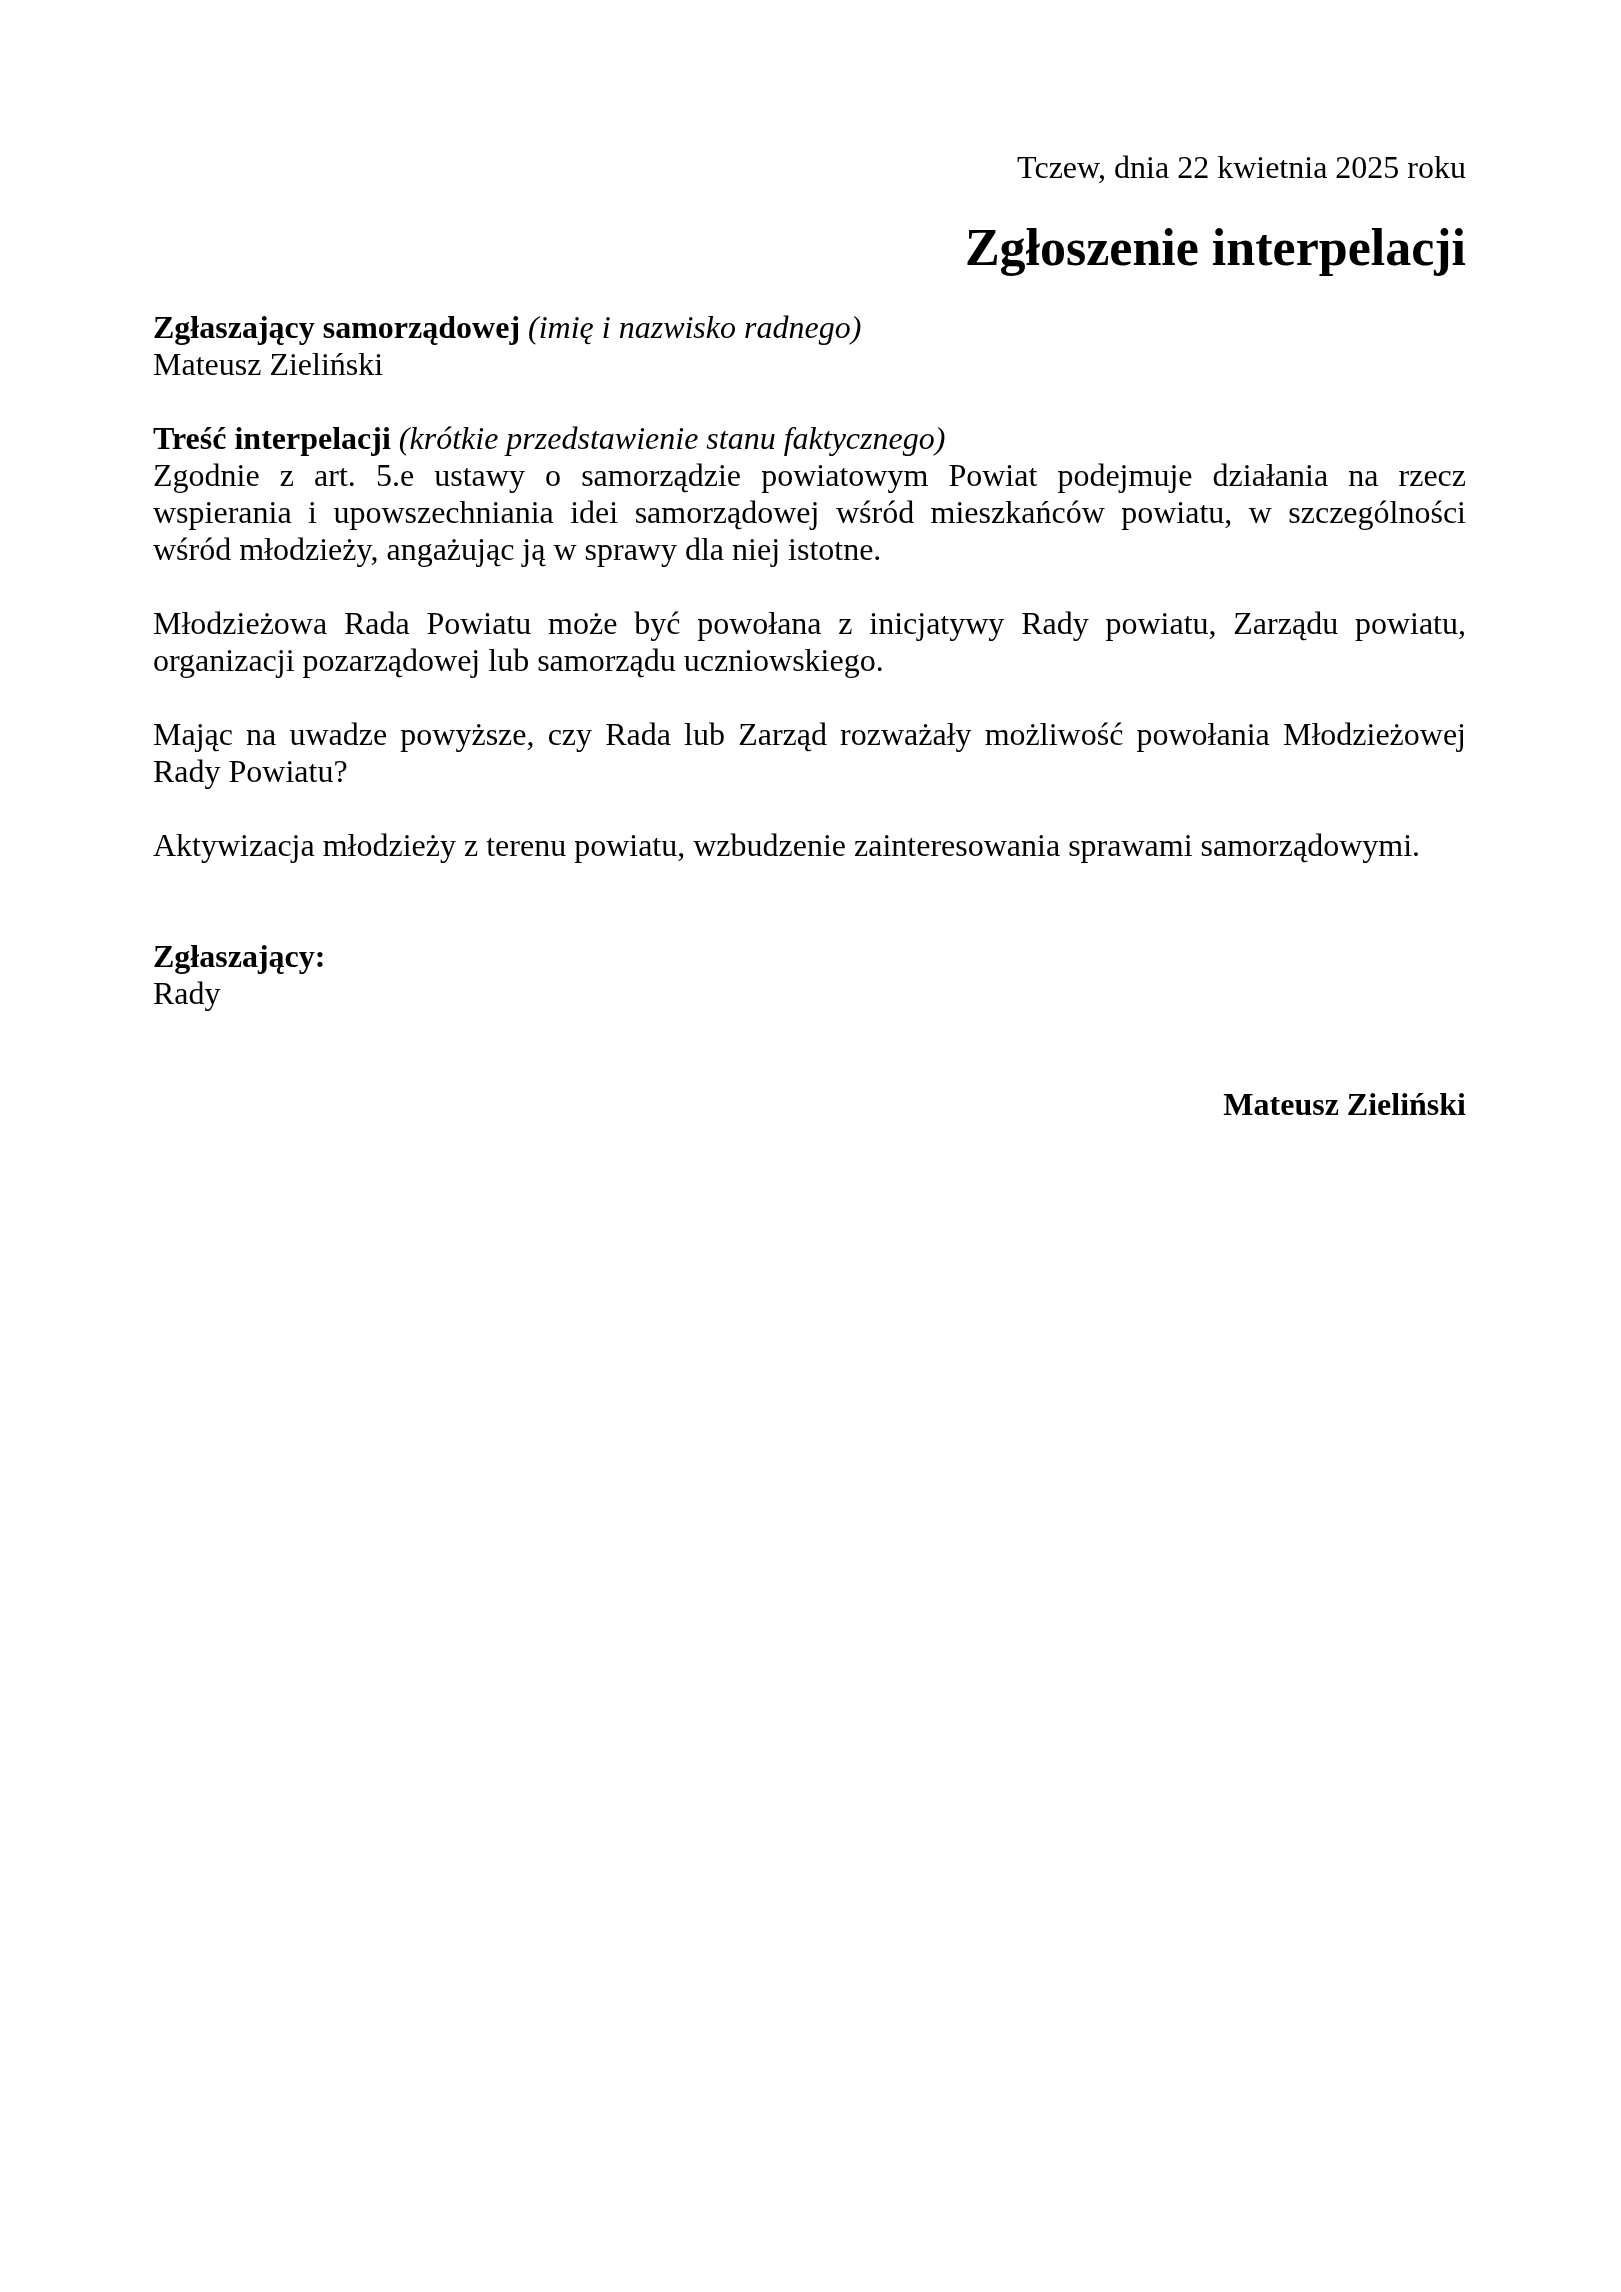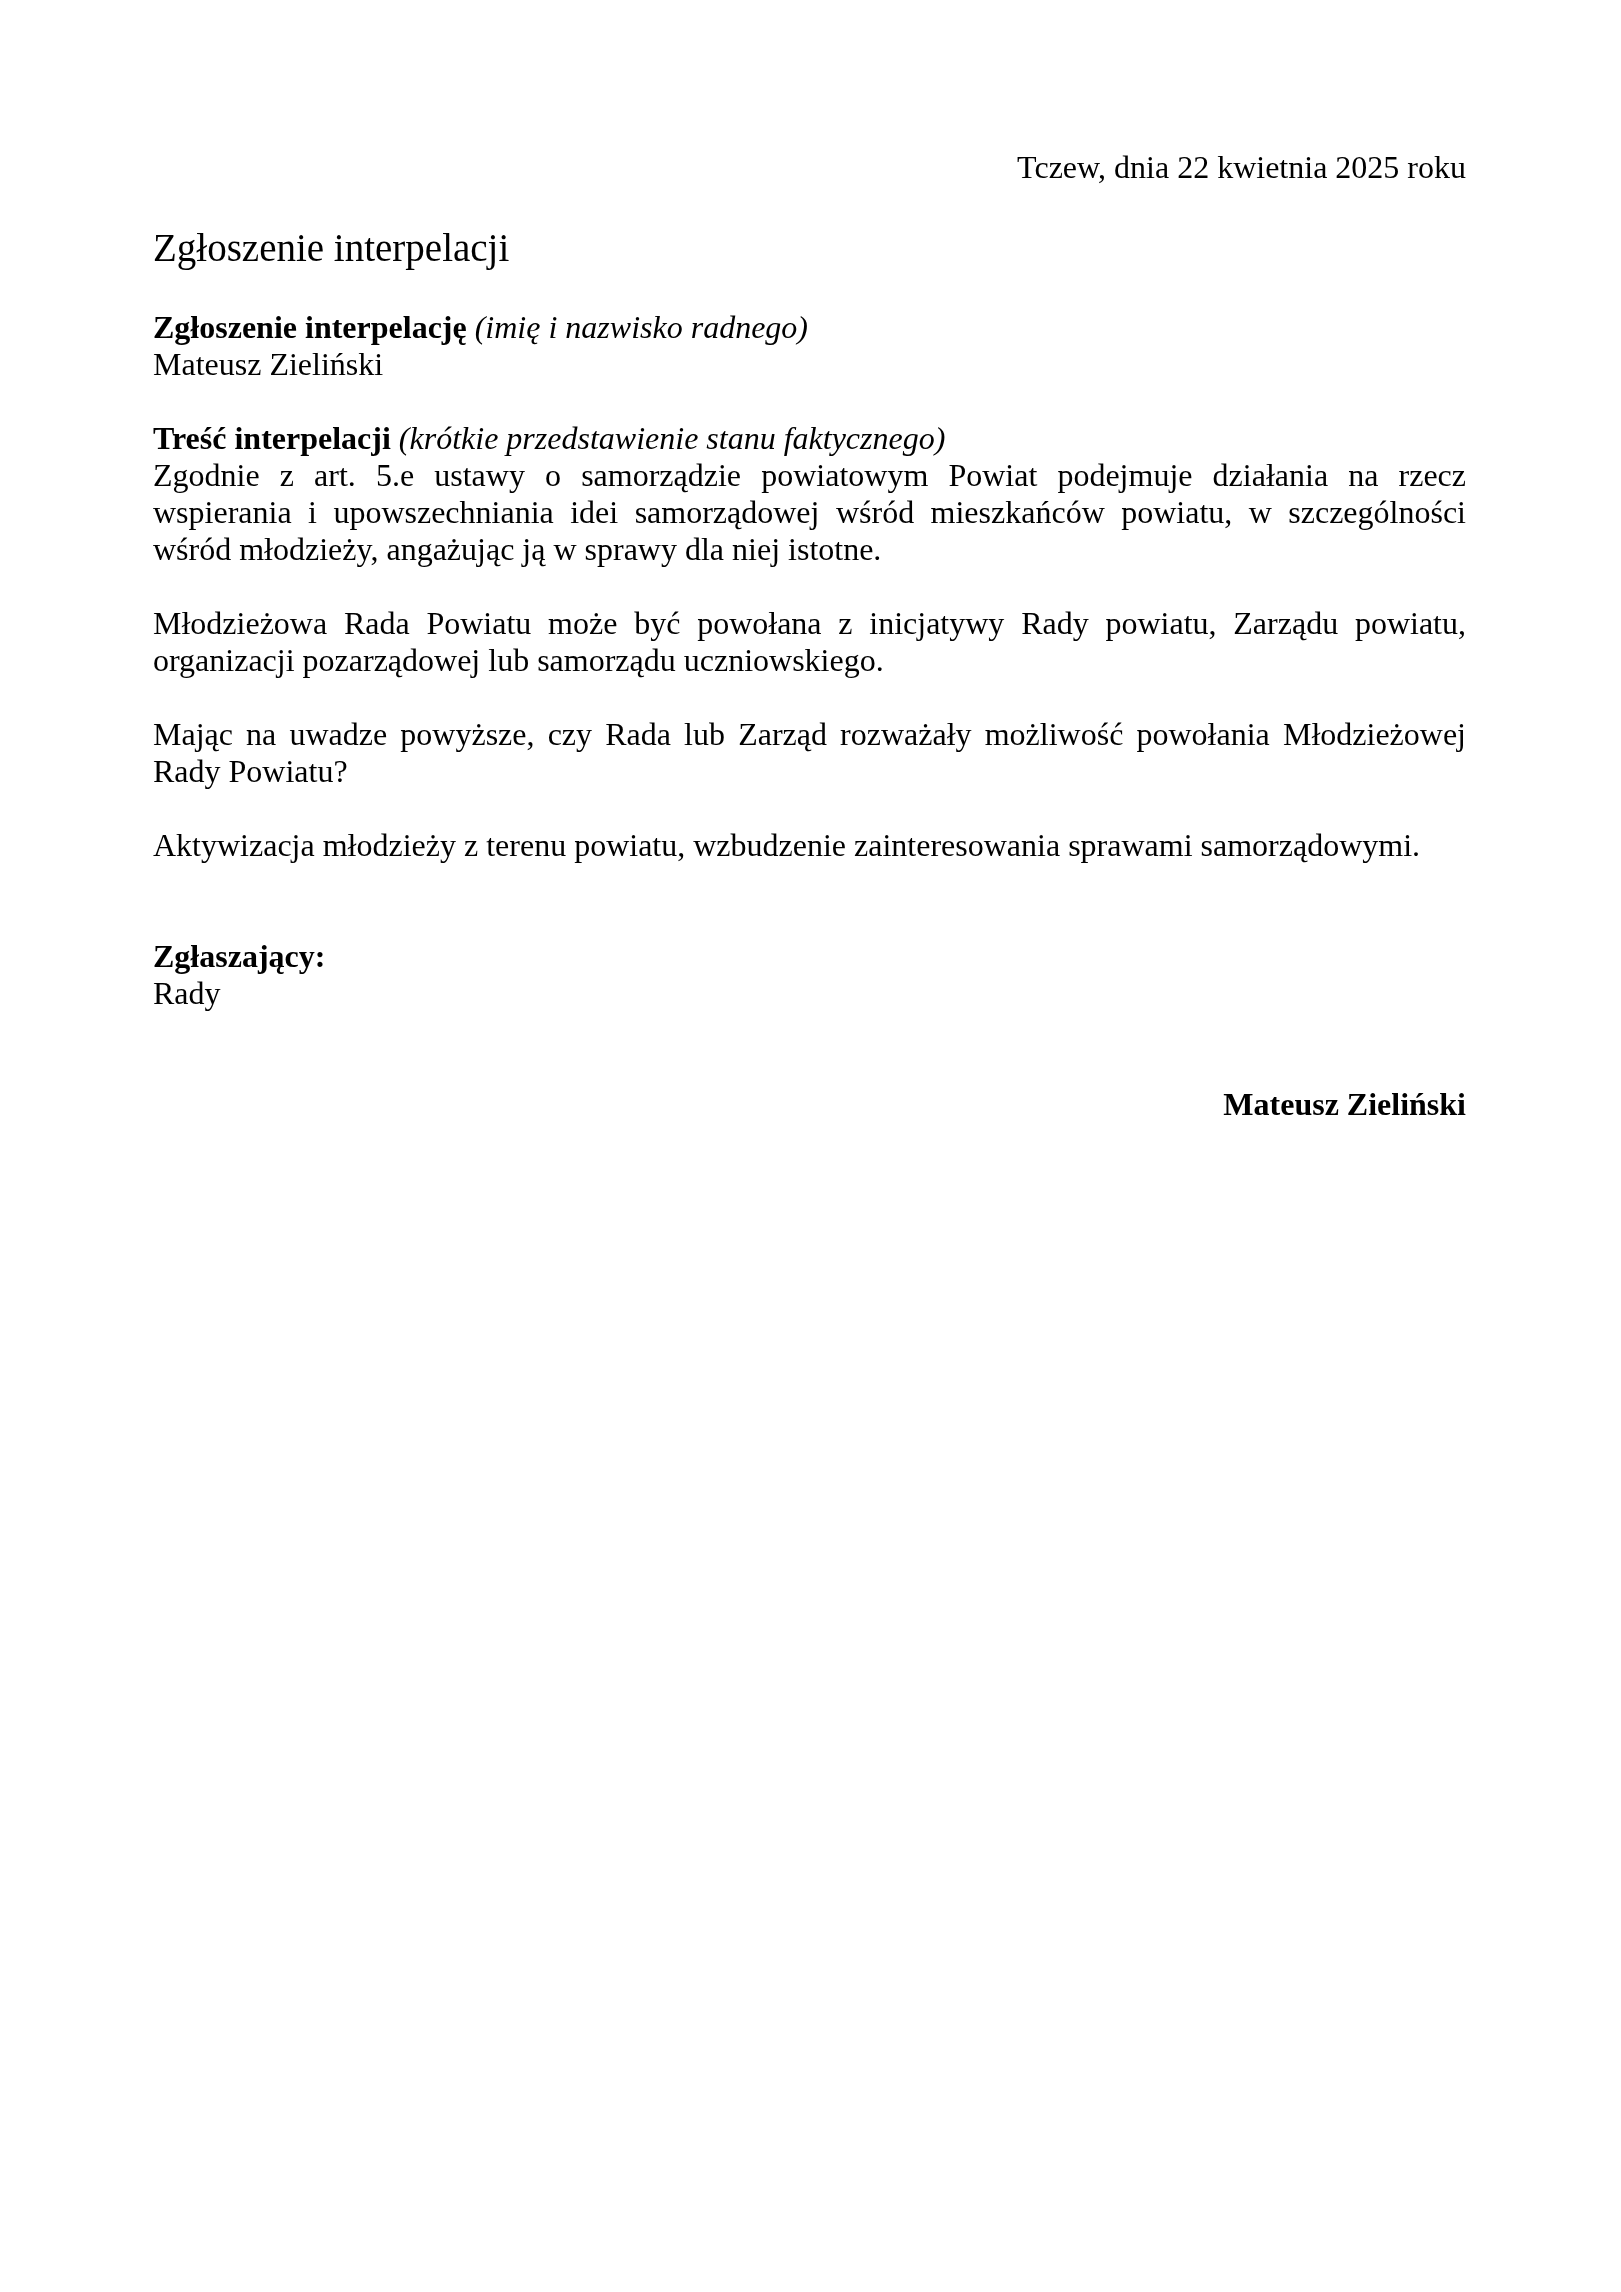--- a/index.html
+++ b/index.html
@@ -15,24 +15,24 @@
     font-family: "Liberation Serif", "DejaVu Serif", serif;
     font-size: 32px;
     line-height: 37px;
     padding: 149px 155px 0 153px;
     overflow: hidden;
   }
 
   .date { text-align: right; }
 
   .title {
-    font-size: 39px;
+    font-size: 52px;
     line-height: 45px;
-    font-weight: normal;
-    text-align: left;
+    font-weight: bold;
+    text-align: right;
     margin: 39px 0;
   }
 
   .block { margin-top: 37px; }
 
   .head strong { font-weight: bold; }
   .head em { font-style: italic; font-weight: normal; }
 
   .para.justify { text-align: justify; }
   .para.spaced { margin-top: 37px; }
@@ -49,21 +49,21 @@
 <body>
 
 <div class="page">
 
   <p class="date">Tczew, dnia 22 kwietnia 2025 roku</p>
 
   <h1 class="title">Zgłoszenie interpelacji</h1>
 
   <section class="block">
     <p class="head">
-      <strong>Zgłoszenie interpelację</strong>
+      <strong>Zgłaszający samorządowej</strong>
       <em>(imię i nazwisko radnego)</em>
     </p>
     <p class="value">Mateusz Zieliński</p>
   </section>
 
 
   <section class="block">
     <p class="head">
       <strong>Treść interpelacji</strong>
       <em>(krótkie przedstawienie stanu faktycznego)</em>

